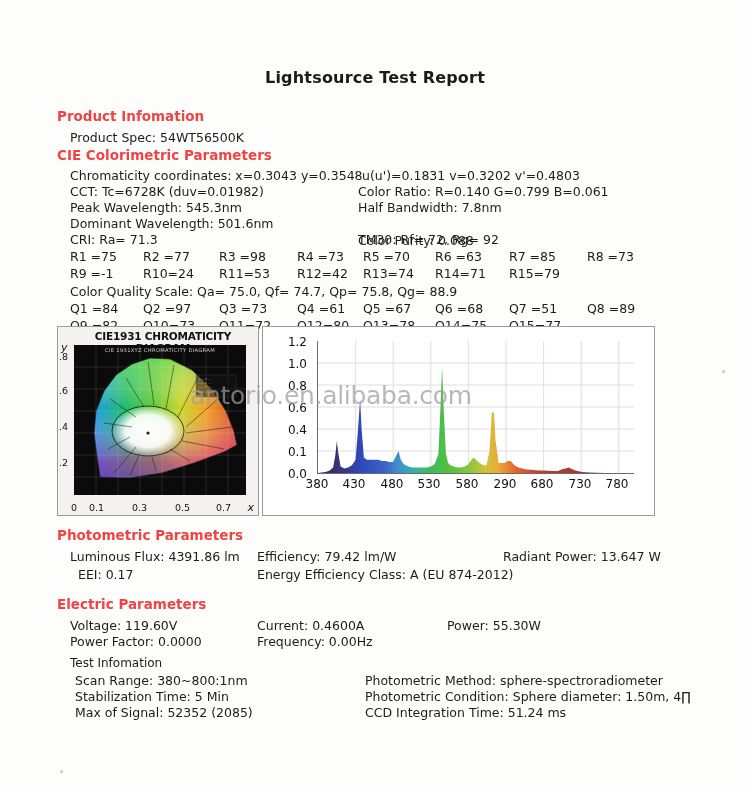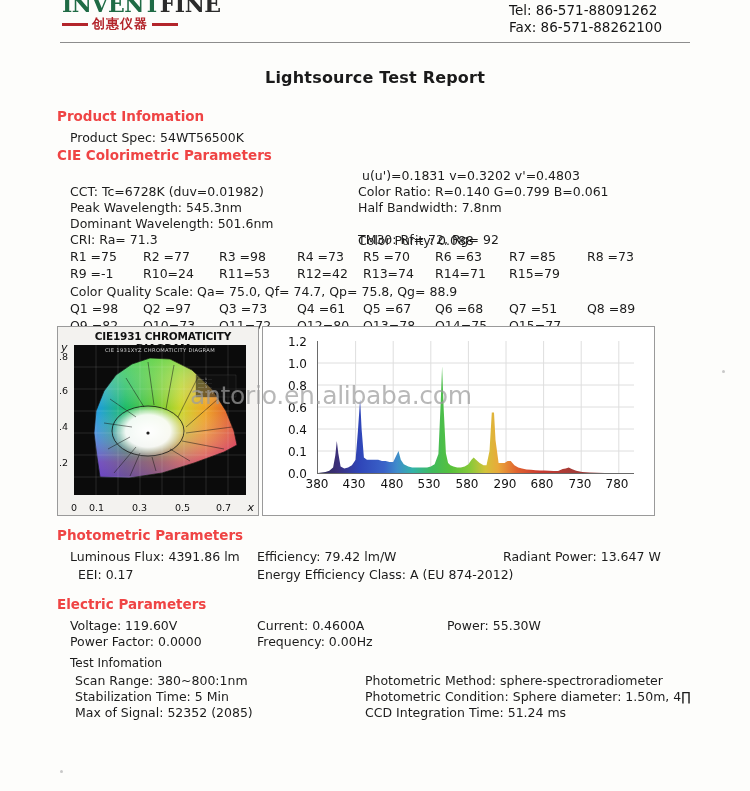--- a/index.html
+++ b/index.html
@@ -57,45 +57,29 @@
   .spec-xt{position:absolute;font-size:12px;color:#111;text-align:center;width:40px;}
   .wm{position:absolute;left:190px;top:381px;font-size:25px;color:#9d9d9d;opacity:.72;
       font-family:"DejaVu Sans","Liberation Sans",sans-serif;letter-spacing:-0.3px;white-space:nowrap;}
   .spot{position:absolute;width:3px;height:3px;border-radius:50%;background:#c8c8c8;}
 </style>
 </head>
 <body>
 
 <div class="page">
 
-  <div class="hdr">
-    <div class="logo">
-      <div class="logo-word">
-        <span class="logo-invent">INVENT</span><span class="logo-fine">FINE</span>
-      </div>
-      <div class="logo-cn-row">
-        <span class="logo-rule"></span>
-        <span class="logo-cn">创惠仪器</span>
-        <span class="logo-rule"></span>
-      </div>
-    </div>
-    <div class="contact">
-      <div>Tel: 86-571-88091262</div>
-      <div>Fax: 86-571-88262100</div>
-    </div>
-    <div class="hdr-rule"></div>
-  </div>
 
   <div class="title">Lightsource Test Report</div>
 
   <div class="sec-h" style="left:57px;top:108px;">Product Infomation</div>
   <div class="ln" style="left:70px;top:130px;">Product Spec: 54WT56500K</div>
 
   <div class="sec-h" style="left:57px;top:147px;">CIE Colorimetric Parameters</div>
 
+  <div class="ln" style="left:70px;top:168px;">Chromaticity coordinates: x=0.3043 y=0.3548</div>
   <div class="ln" style="left:362px;top:168px;">u(u')=0.1831 v=0.3202 v'=0.4803</div>
 
   <div class="ln" style="left:70px;top:184px;">CCT: Tc=6728K (duv=0.01982)</div>
   <div class="ln" style="left:358px;top:184px;">Color Ratio: R=0.140  G=0.799  B=0.061</div>
 
   <div class="ln" style="left:70px;top:200px;">Peak Wavelength: 545.3nm</div>
   <div class="ln" style="left:358px;top:200px;">Half Bandwidth: 7.8nm</div>
 
   <div class="ln" style="left:70px;top:216px;">Dominant Wavelength: 501.6nm</div>
   <div class="ln" style="left:358px;top:233px;">Color Purity: 0.088</div>
@@ -107,21 +91,21 @@
     <span style="width:73px">R1 =75</span><span style="width:76px">R2 =77</span><span style="width:78px">R3 =98</span><span style="width:66px">R4 =73</span><span style="width:72px">R5 =70</span><span style="width:74px">R6 =63</span><span style="width:78px">R7 =85</span><span>R8 =73</span>
   </div>
 
   <div class="valrow" style="left:70px;top:266px;">
     <span style="width:73px">R9 =-1</span><span style="width:76px">R10=24</span><span style="width:78px">R11=53</span><span style="width:66px">R12=42</span><span style="width:72px">R13=74</span><span style="width:74px">R14=71</span><span>R15=79</span>
   </div>
 
   <div class="ln" style="left:70px;top:284px;">Color Quality Scale: Qa= 75.0, Qf= 74.7, Qp= 75.8, Qg= 88.9</div>
 
   <div class="valrow" style="left:70px;top:301px;">
-    <span style="width:73px">Q1 =98</span><span style="width:76px">Q2 =97</span><span style="width:78px">Q3 =73</span><span style="width:66px">Q4 =61</span><span style="width:72px">Q5 =67</span><span style="width:74px">Q6 =68</span><span style="width:78px">Q7 =51</span><span>Q8 =89</span>
+    <span style="width:73px">Q1 =84</span><span style="width:76px">Q2 =97</span><span style="width:78px">Q3 =73</span><span style="width:66px">Q4 =61</span><span style="width:72px">Q5 =67</span><span style="width:74px">Q6 =68</span><span style="width:78px">Q7 =51</span><span>Q8 =89</span>
   </div>
 
   <div class="valrow" style="left:70px;top:307px;margin-top:11px;">
     <span style="width:73px">Q9 =82</span><span style="width:76px">Q10=73</span><span style="width:78px">Q11=72</span><span style="width:66px">Q12=80</span><span style="width:72px">Q13=78</span><span style="width:74px">Q14=75</span><span>Q15=77</span>
   </div>
 
   <div class="figband">
 
     <div class="cie">
       <div class="cie-title">CIE1931 CHROMATICITY DIAGRAM</div>

